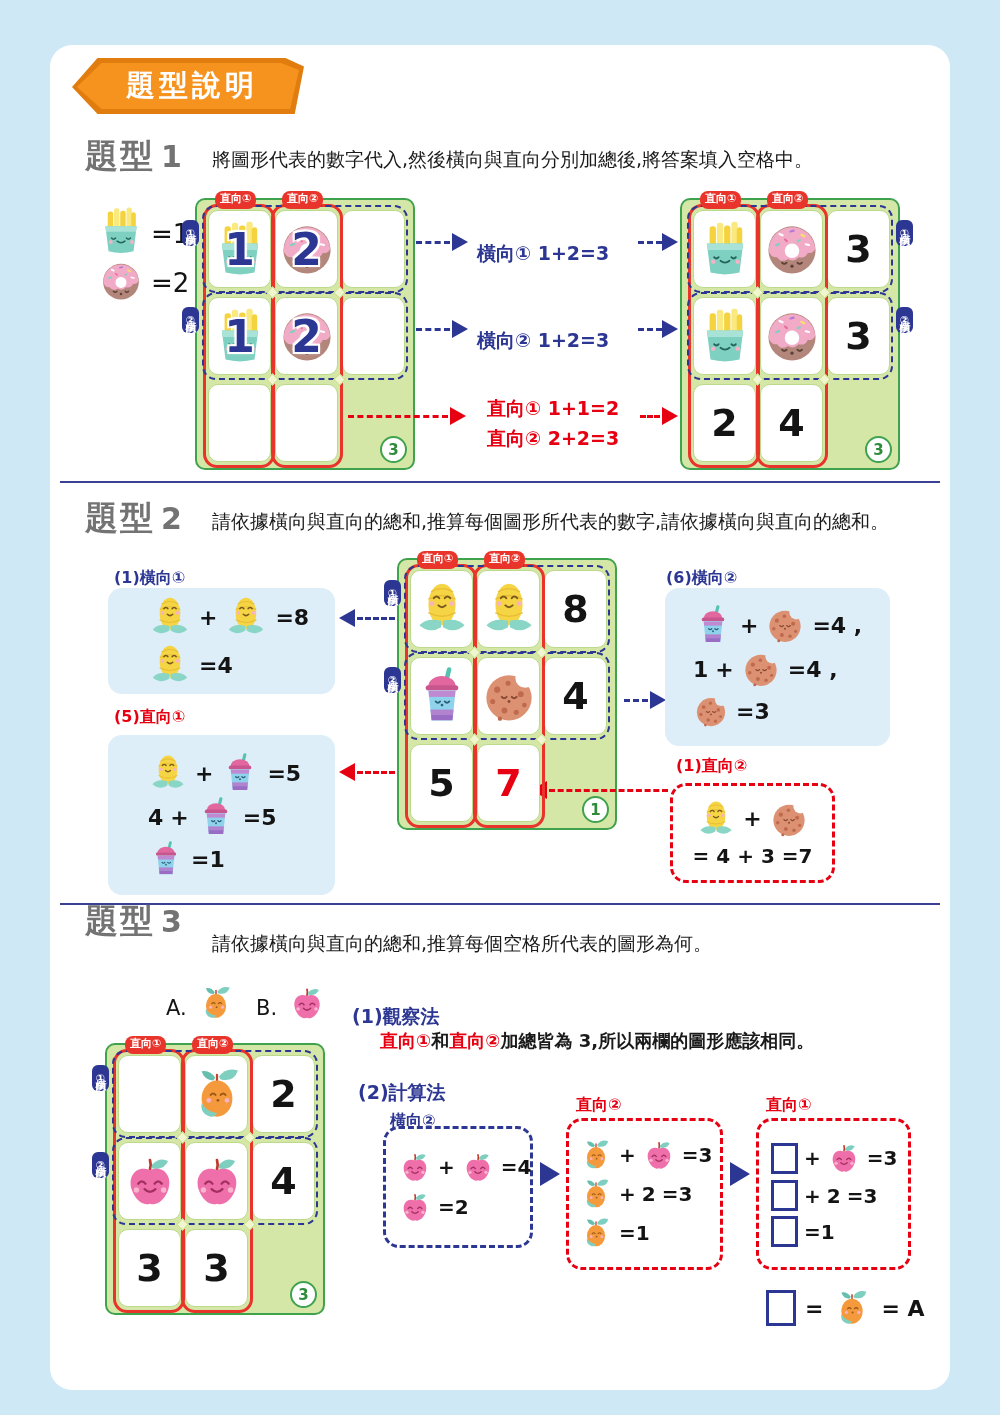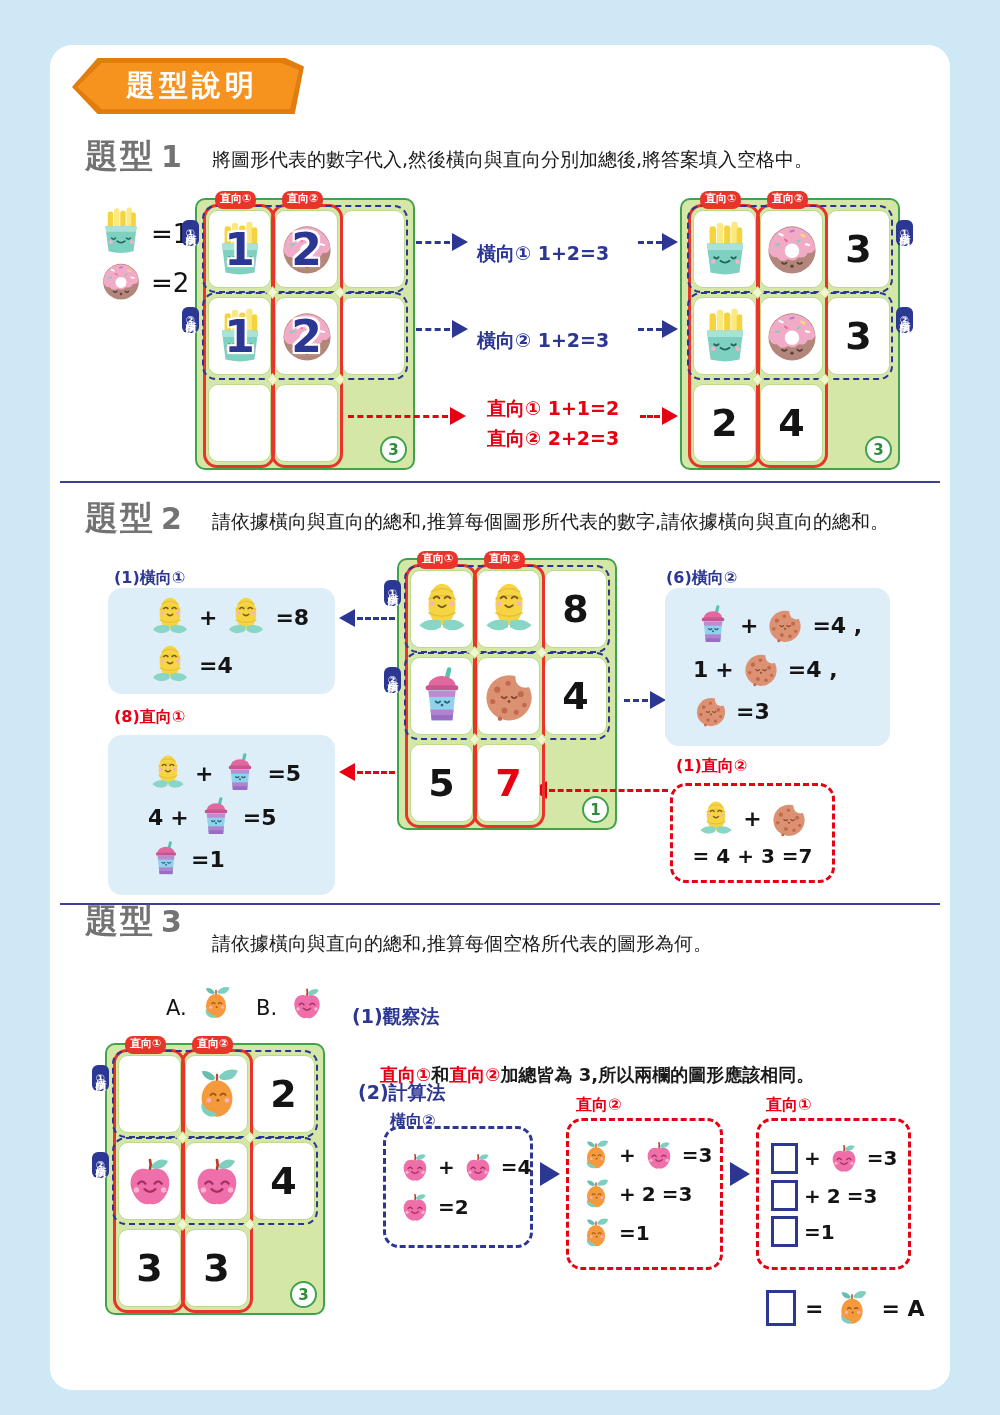--- a/index.html
+++ b/index.html
@@ -350,21 +350,21 @@
     <span>=8</span>
   </div>
   <div class="eqrow">
     <svg class="food f44">
         <use href="#sym-corn"></use>
       </svg>
     <span>=4</span>
   </div>
 </div>
 
-<div class="panel-label redc" style="left:114px; top:707px;">(8)直向①</div>
+<div class="panel-label redc" style="left:114px; top:707px;">(5)直向①</div>
 <div class="panel" style="left:108px; top:735px; width:227px; height:160px; padding-left:40px;">
   <div class="eqrow">
     <svg class="food f40">
         <use href="#sym-corn"></use>
       </svg>
     <span>+</span>
     <svg class="food f40">
         <use href="#sym-drink"></use>
       </svg>
     <span>=5</span>
@@ -541,21 +541,21 @@
   <div class="diamond" style="left:71px; top:175px;"></div>
   <div class="diamond" style="left:138px; top:175px;"></div>
   <div class="tag-top tt1">直向①</div>
   <div class="tag-top tt2">直向②</div>
   <div class="tag-side ts-left ts1">橫向①</div>
   <div class="tag-side ts-left ts2">橫向②</div>
   <div class="badge">3</div>
 </div>
 
 <div class="panel-label navy" style="left:352px; top:996px; font-size:19px;">(1)觀察法</div>
-<div class="body-text" style="left:380px; top:1063px;">
+<div class="body-text" style="left:380px; top:1029px;">
   <span class="redc">直向①</span><span>和</span><span class="redc">直向②</span><span>加總皆為 3,所以兩欄的圖形應該相同。</span>
 </div>
 
 <div class="panel-label navy" style="left:358px; top:1072px; font-size:19px;">(2)計算法</div>
 
 <div class="sub-label navy" style="left:390px; top:1103px;">橫向②</div>
 <div class="dashed-box-b" style="left:383px; top:1126px; width:150px; height:122px; padding-left:12px;">
   <div class="smrow">
     <svg class="food f34">
         <use href="#sym-apple"></use>

